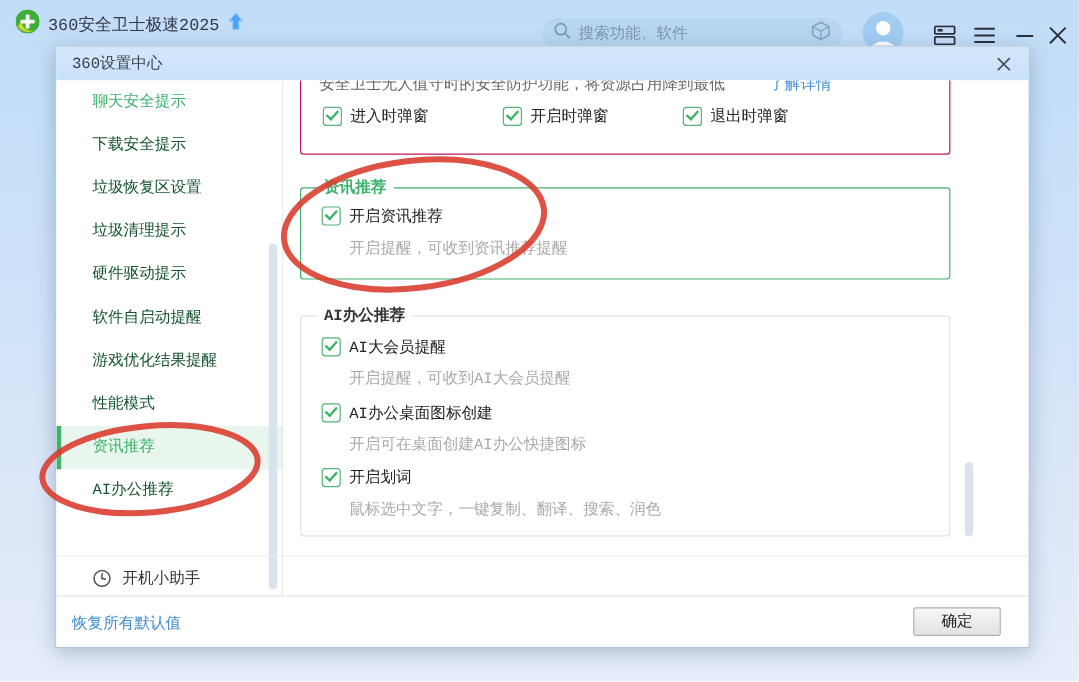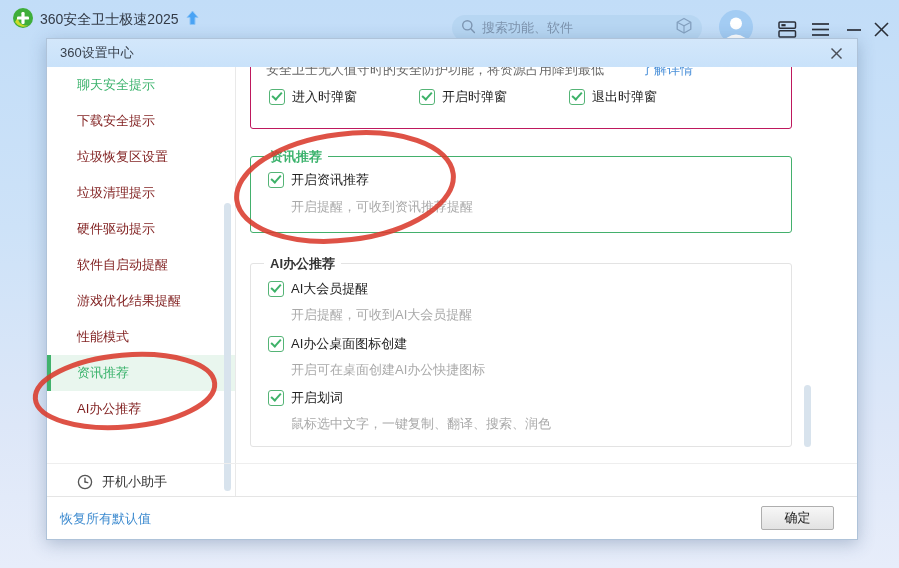--- a/index.html
+++ b/index.html
@@ -4,20 +4,21 @@
 <style>
   html,body{margin:0;padding:0;}
   body{
     width:899px;height:568px;overflow:hidden;position:relative;
     font-family:"Liberation Sans","DejaVu Sans",sans-serif;
     -webkit-font-smoothing:antialiased;
   }
   .window{
     position:absolute;inset:0;
     background:linear-gradient(180deg,#c2ddf8 0%,#cde2f8 40%,#dde7f8 75%,#e7edfa 100%);
+    font-family:Liberation Mono, monospace;
   }
   
   .tb-left{position:absolute;left:13px;top:8px;display:flex;align-items:center;gap:7px;}
   .app-title{font-size:14px;color:#333b47;}
   .searchbox{
     position:absolute;left:452px;top:15px;width:250px;height:26px;border-radius:13px;
     background:#b7d6f2;display:flex;align-items:center;padding:0 9px;box-sizing:border-box;gap:6px;
     cursor:text;
   }
   .search-ph{flex:1;font-size:13px;color:#7d93ad;white-space:nowrap;overflow:hidden;}
@@ -37,21 +38,21 @@
     position:absolute;left:0;top:0;right:0;height:28px;
     background:linear-gradient(#d3e7fb,#c9e2fa);
     display:flex;align-items:center;justify-content:space-between;padding:0 13px;box-sizing:border-box;
   }
   .dialog-title{font-size:13px;color:#38404c;}
   .dialog-close{width:16px;height:16px;display:flex;align-items:center;justify-content:center;cursor:pointer;}
   .dialog-body{position:absolute;left:0;top:28px;right:0;bottom:42px;background:#fff;}
   .vdiv{position:absolute;left:188px;top:0;bottom:0;width:1px;background:#e9e9e9;}
   
   .sidebar{position:absolute;left:0;top:0;width:188px;height:396px;overflow:hidden;}
-  .sb-item{height:36px;line-height:36px;padding-left:30px;font-size:13px;color:#7f1d1d;box-sizing:border-box;cursor:pointer;white-space:nowrap;}
+  .sb-item{height:36px;line-height:36px;padding-left:30px;font-size:13px;color:#14532d;box-sizing:border-box;cursor:pointer;white-space:nowrap;}
   .sb-item.green{color:#3cb36d;}
   .sb-item.selected{background:#e9f6ee;color:#3cb36d;border-left:4px solid #41b26c;padding-left:26px;}
   .sb-scroll{position:absolute;left:177px;top:136px;width:7px;height:288px;border-radius:4px;background:#d8e3ed;cursor:pointer;}
   .body-bottom{position:absolute;left:0;top:396px;right:0;height:36px;border-top:1px solid #eeeeee;}
   .boot-helper{display:flex;align-items:center;gap:9px;height:36px;padding-left:30px;width:170px;font-size:13px;color:#333;cursor:pointer;}
   
   .content{position:absolute;left:189px;top:0;width:591px;height:432px;overflow:hidden;}
   .box{position:absolute;left:14px;width:542px;box-sizing:border-box;border-radius:3px;background:#fff;}
   .box.clipped{top:-40px;height:102px;border:1px solid #be185d;}
   .box.news{top:89px;height:77px;border:1px solid #43b06c;}

